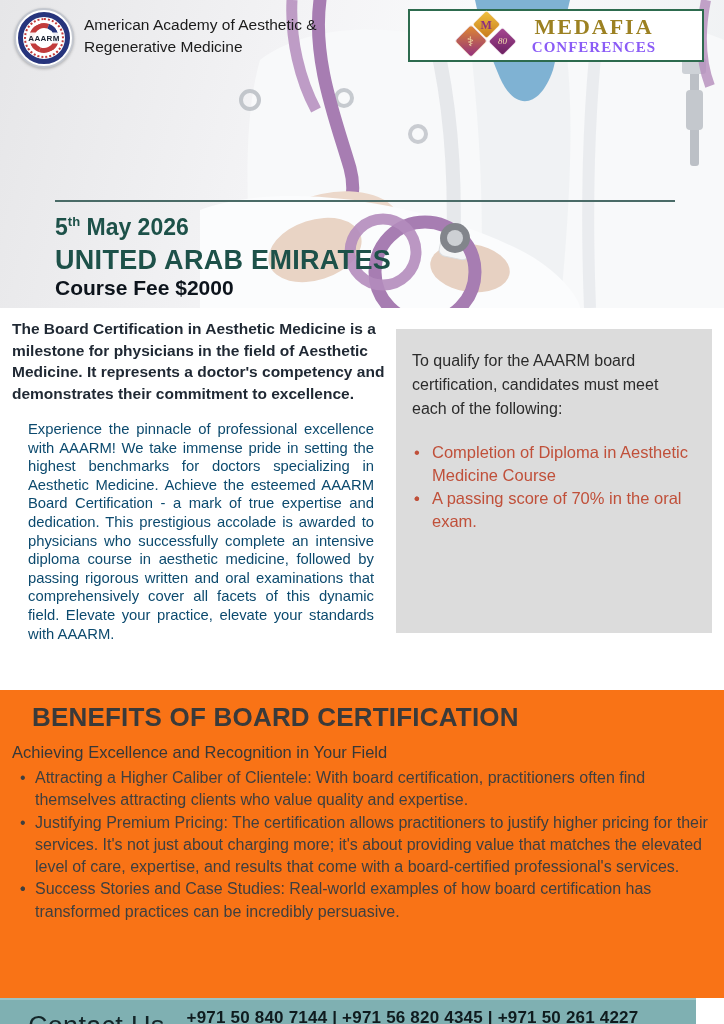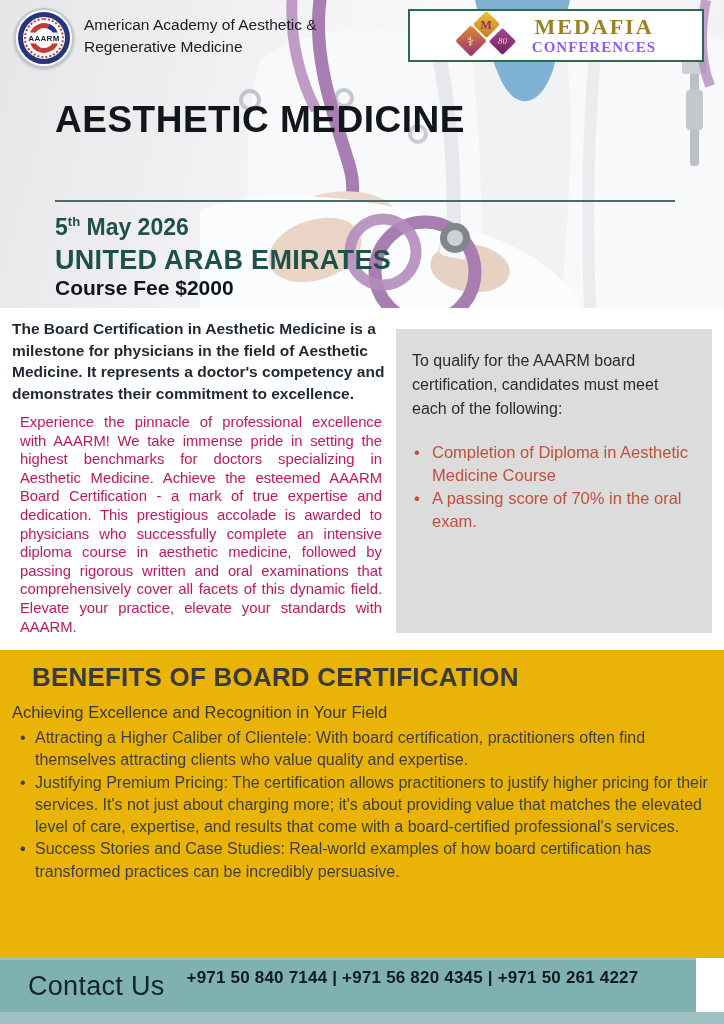--- a/index.html
+++ b/index.html
@@ -51,30 +51,30 @@
   .title-rule{position:absolute;left:55px;top:200px;width:620px;height:2px;background:#4a6b67;z-index:2;}
   .date{position:absolute;left:55px;top:214px;z-index:2;color:#1d5149;font-size:23px;font-weight:bold;}
   .date sup{font-size:13px;}
   .loc{position:absolute;left:55px;top:245px;z-index:2;color:#1d5149;font-size:27px;font-weight:bold;letter-spacing:.3px;}
   .fee{position:absolute;left:55px;top:276px;z-index:2;color:#0d141c;font-size:21px;font-weight:bold;}
 
   
   .content{position:relative;width:724px;height:342px;background:#ffffff;overflow:hidden;}
   .col-left{position:absolute;left:12px;top:10px;width:378px;}
   .intro-bold{margin:0 0 9px 0;font-size:15.5px;font-weight:bold;color:#1f2833;line-height:21.5px;}
-  .intro-body{margin:8px;font-size:14.8px;color:#be185d;line-height:18.6px;text-align:justify;}
+  .intro-body{margin:16px;font-size:14.8px;color:#0c4a6e;line-height:18.6px;text-align:justify;}
   .qualify-box{position:absolute;left:396px;top:21px;width:316px;height:304px;background:#dcdcdc;
     padding:20px 16px 0 16px;overflow:hidden;}
   .q-intro{margin:0 0 20px 0;font-size:16px;color:#2b2b2b;line-height:24px;}
   .q-list{list-style:none;margin:0;padding:0;}
   .q-list li{position:relative;padding-left:20px;font-size:16.5px;color:#c0503a;line-height:23px;}
   .q-list .b{position:absolute;left:2px;top:0;color:#c0503a;}
 
   
-  .benefits{position:relative;width:724px;height:308px;background:#eab308;overflow:hidden;padding-top:8px;}
+  .benefits{position:relative;width:724px;height:308px;background:#f97316;overflow:hidden;padding-top:8px;margin-top:40px;}
   .benefits h2{margin:4px 0 8px 32px;font-size:26px;font-weight:bold;color:#3a3a3a;letter-spacing:.2px;}
   .b-sub{margin:0 0 4px 12px;font-size:16.5px;color:#383838;line-height:22px;}
   .b-list{list-style:none;margin:0;padding:0 14px 0 0;}
   .b-list li{position:relative;padding-left:35px;font-size:16px;color:#3f3f3f;line-height:22.3px;}
   .b-list .b{position:absolute;left:20px;top:0;color:#3f3f3f;}
 
   
   .footer{position:relative;width:696px;height:66px;background:#7fb0b2;border-top:2px solid #9cc3c4;}
   .f-main{display:flex;align-items:flex-start;padding:3px 0 0 28px;gap:22px;}
   .f-label{font-size:27px;font-weight:400;color:#132528;margin-top:8px;letter-spacing:.3px;}
@@ -139,21 +139,20 @@
             <i>80</i>
           </span>
       </div>
       <div class="m-text">
         <div class="m-name">MEDAFIA</div>
         <div class="m-sub">CONFERENCES</div>
       </div>
     </div>
 
     <h1 class="title">
-      <span>AESTHETIC MEDICINE</span>
     </h1>
     <div class="title-rule"></div>
 
     <div class="date"><span>5</span><sup>th</sup><span> May 2026</span></div>
     <div class="loc">UNITED ARAB EMIRATES</div>
     <div class="fee">Course Fee $2000</div>
   </header>
 
   <section class="content">
     <div class="col-left">

